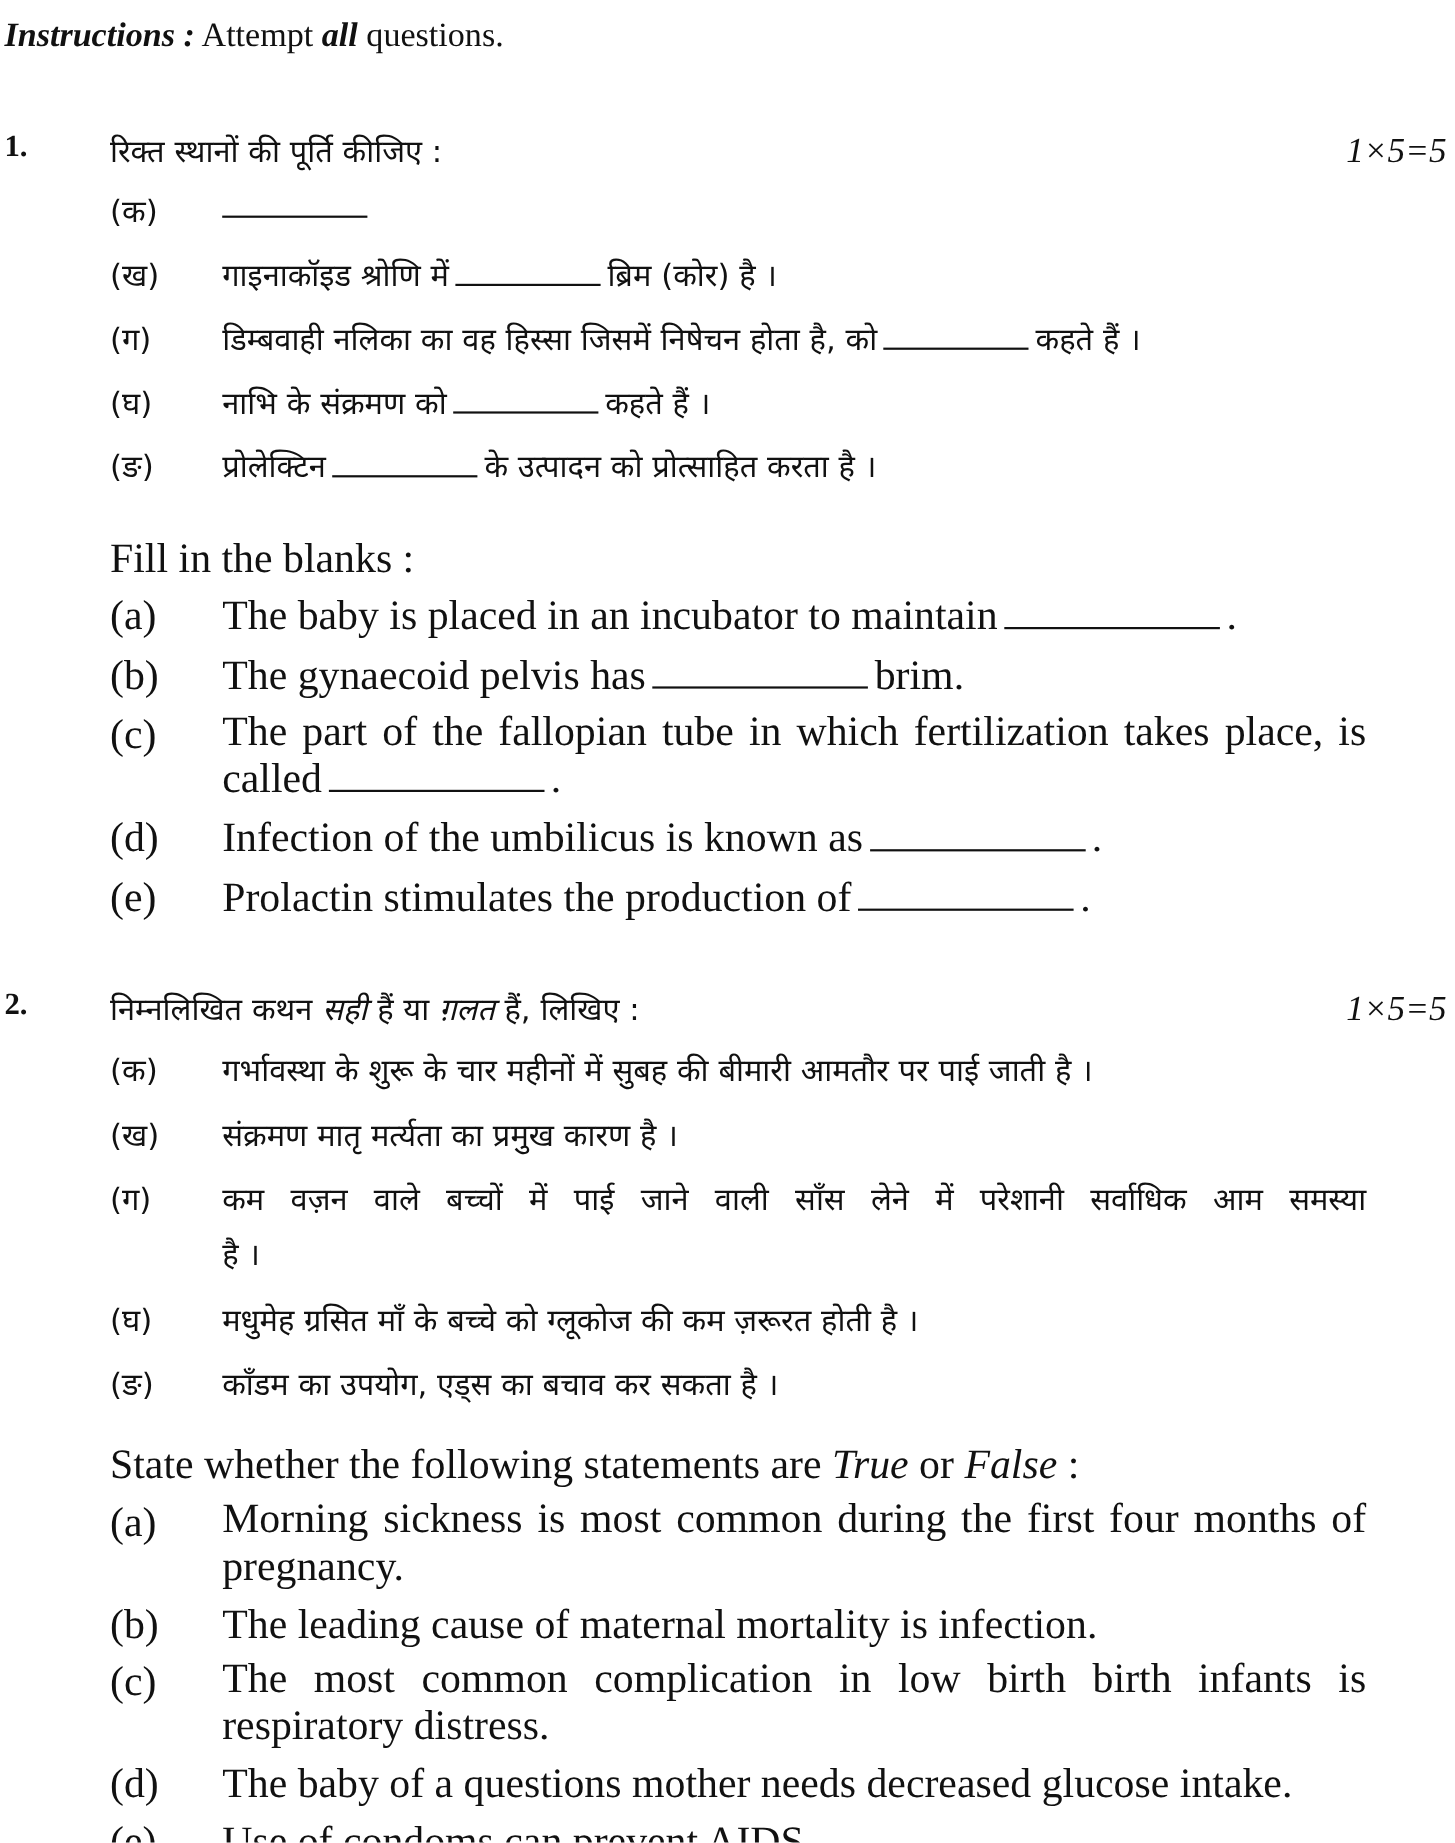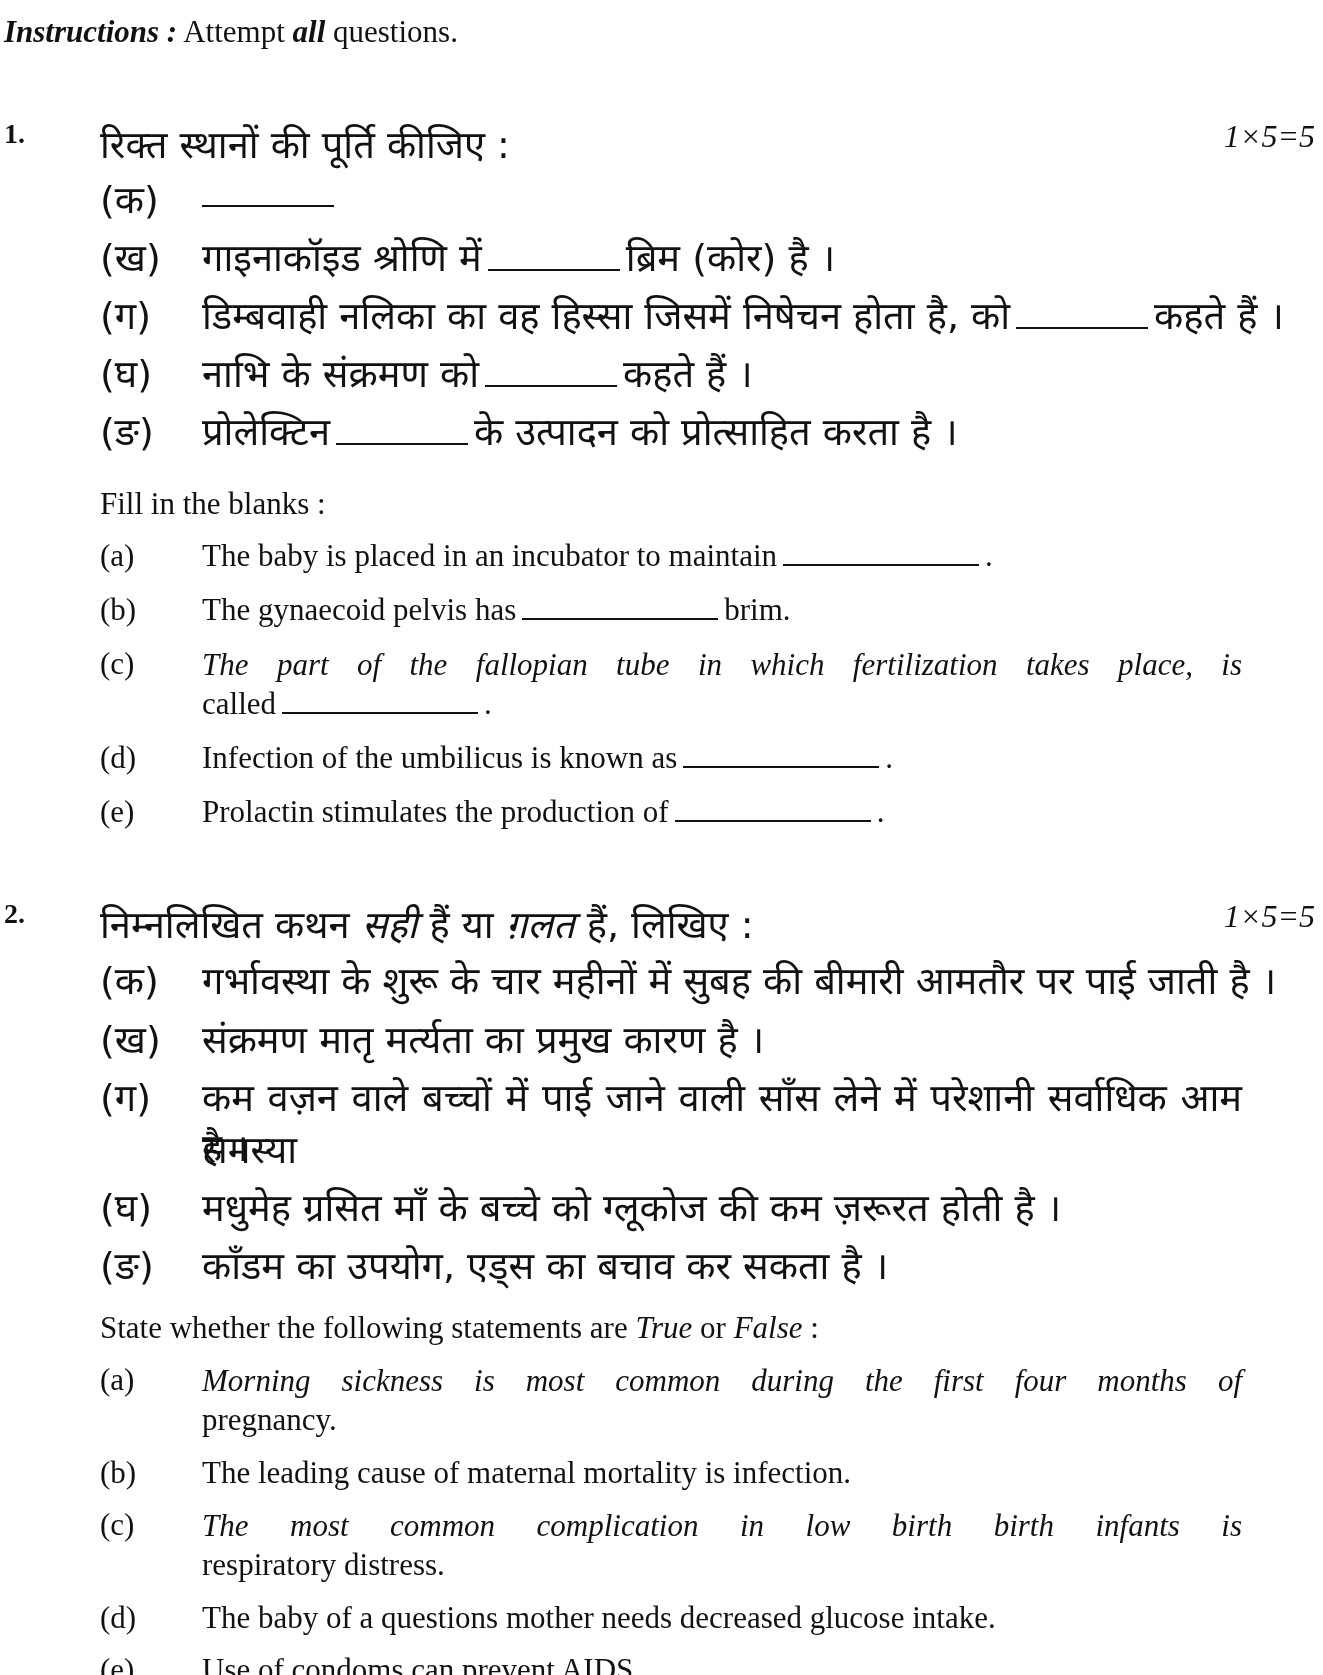--- a/index.html
+++ b/index.html
@@ -8,27 +8,27 @@
     font-family: "DejaVu Serif", "Liberation Serif", serif;
     color: #111111;
   }
   .abs { position: absolute; white-space: nowrap; }
   .instr { left: 4px; top: 14px; font-size: 31px; font-family: "Liberation Serif", serif; }
   .instr .lbl { font-weight: bold; font-style: italic; }
   .instr .txt { }
   .instr b { font-style: italic; }
   .qnum { font-weight: bold; font-size: 28px; font-family: "Liberation Serif", serif; }
   .marks { font-style: italic; font-size: 32px; font-family: "Liberation Serif", serif; right: 8px; }
-  .hi { font-family: "DejaVu Sans", sans-serif; font-size: 38px; }
-  .en { font-family: "Liberation Serif", serif; font-size: 31px; }
+  .hi { font-family: "DejaVu Sans", sans-serif; font-size: 28px; }
+  .en { font-family: "Liberation Serif", serif; font-size: 38px; }
   .lab { left: 100px; }
   .body { left: 202px; }
   .blank { display: inline-block; width: 132px; border-bottom: 2px solid #111; height: 1px; vertical-align: baseline; margin: 0 6px; }
   .blank-en { display: inline-block; width: 196px; border-bottom: 2px solid #111; height: 1px; vertical-align: baseline; margin: 0 6px; }
-  .justify { width: 1040px; white-space: normal; text-align: justify; text-align-last: justify; line-height: 38px; font-style: italic; }
+  .justify { width: 1040px; white-space: normal; text-align: justify; text-align-last: justify; line-height: 38px; }
 </style>
 </head>
 <body>
 
 <div class="abs instr">
   <span class="lbl">Instructions :</span>
   <span class="txt">Attempt</span>
   <b>all</b>
   <span class="txt">questions.</span>
 </div>

